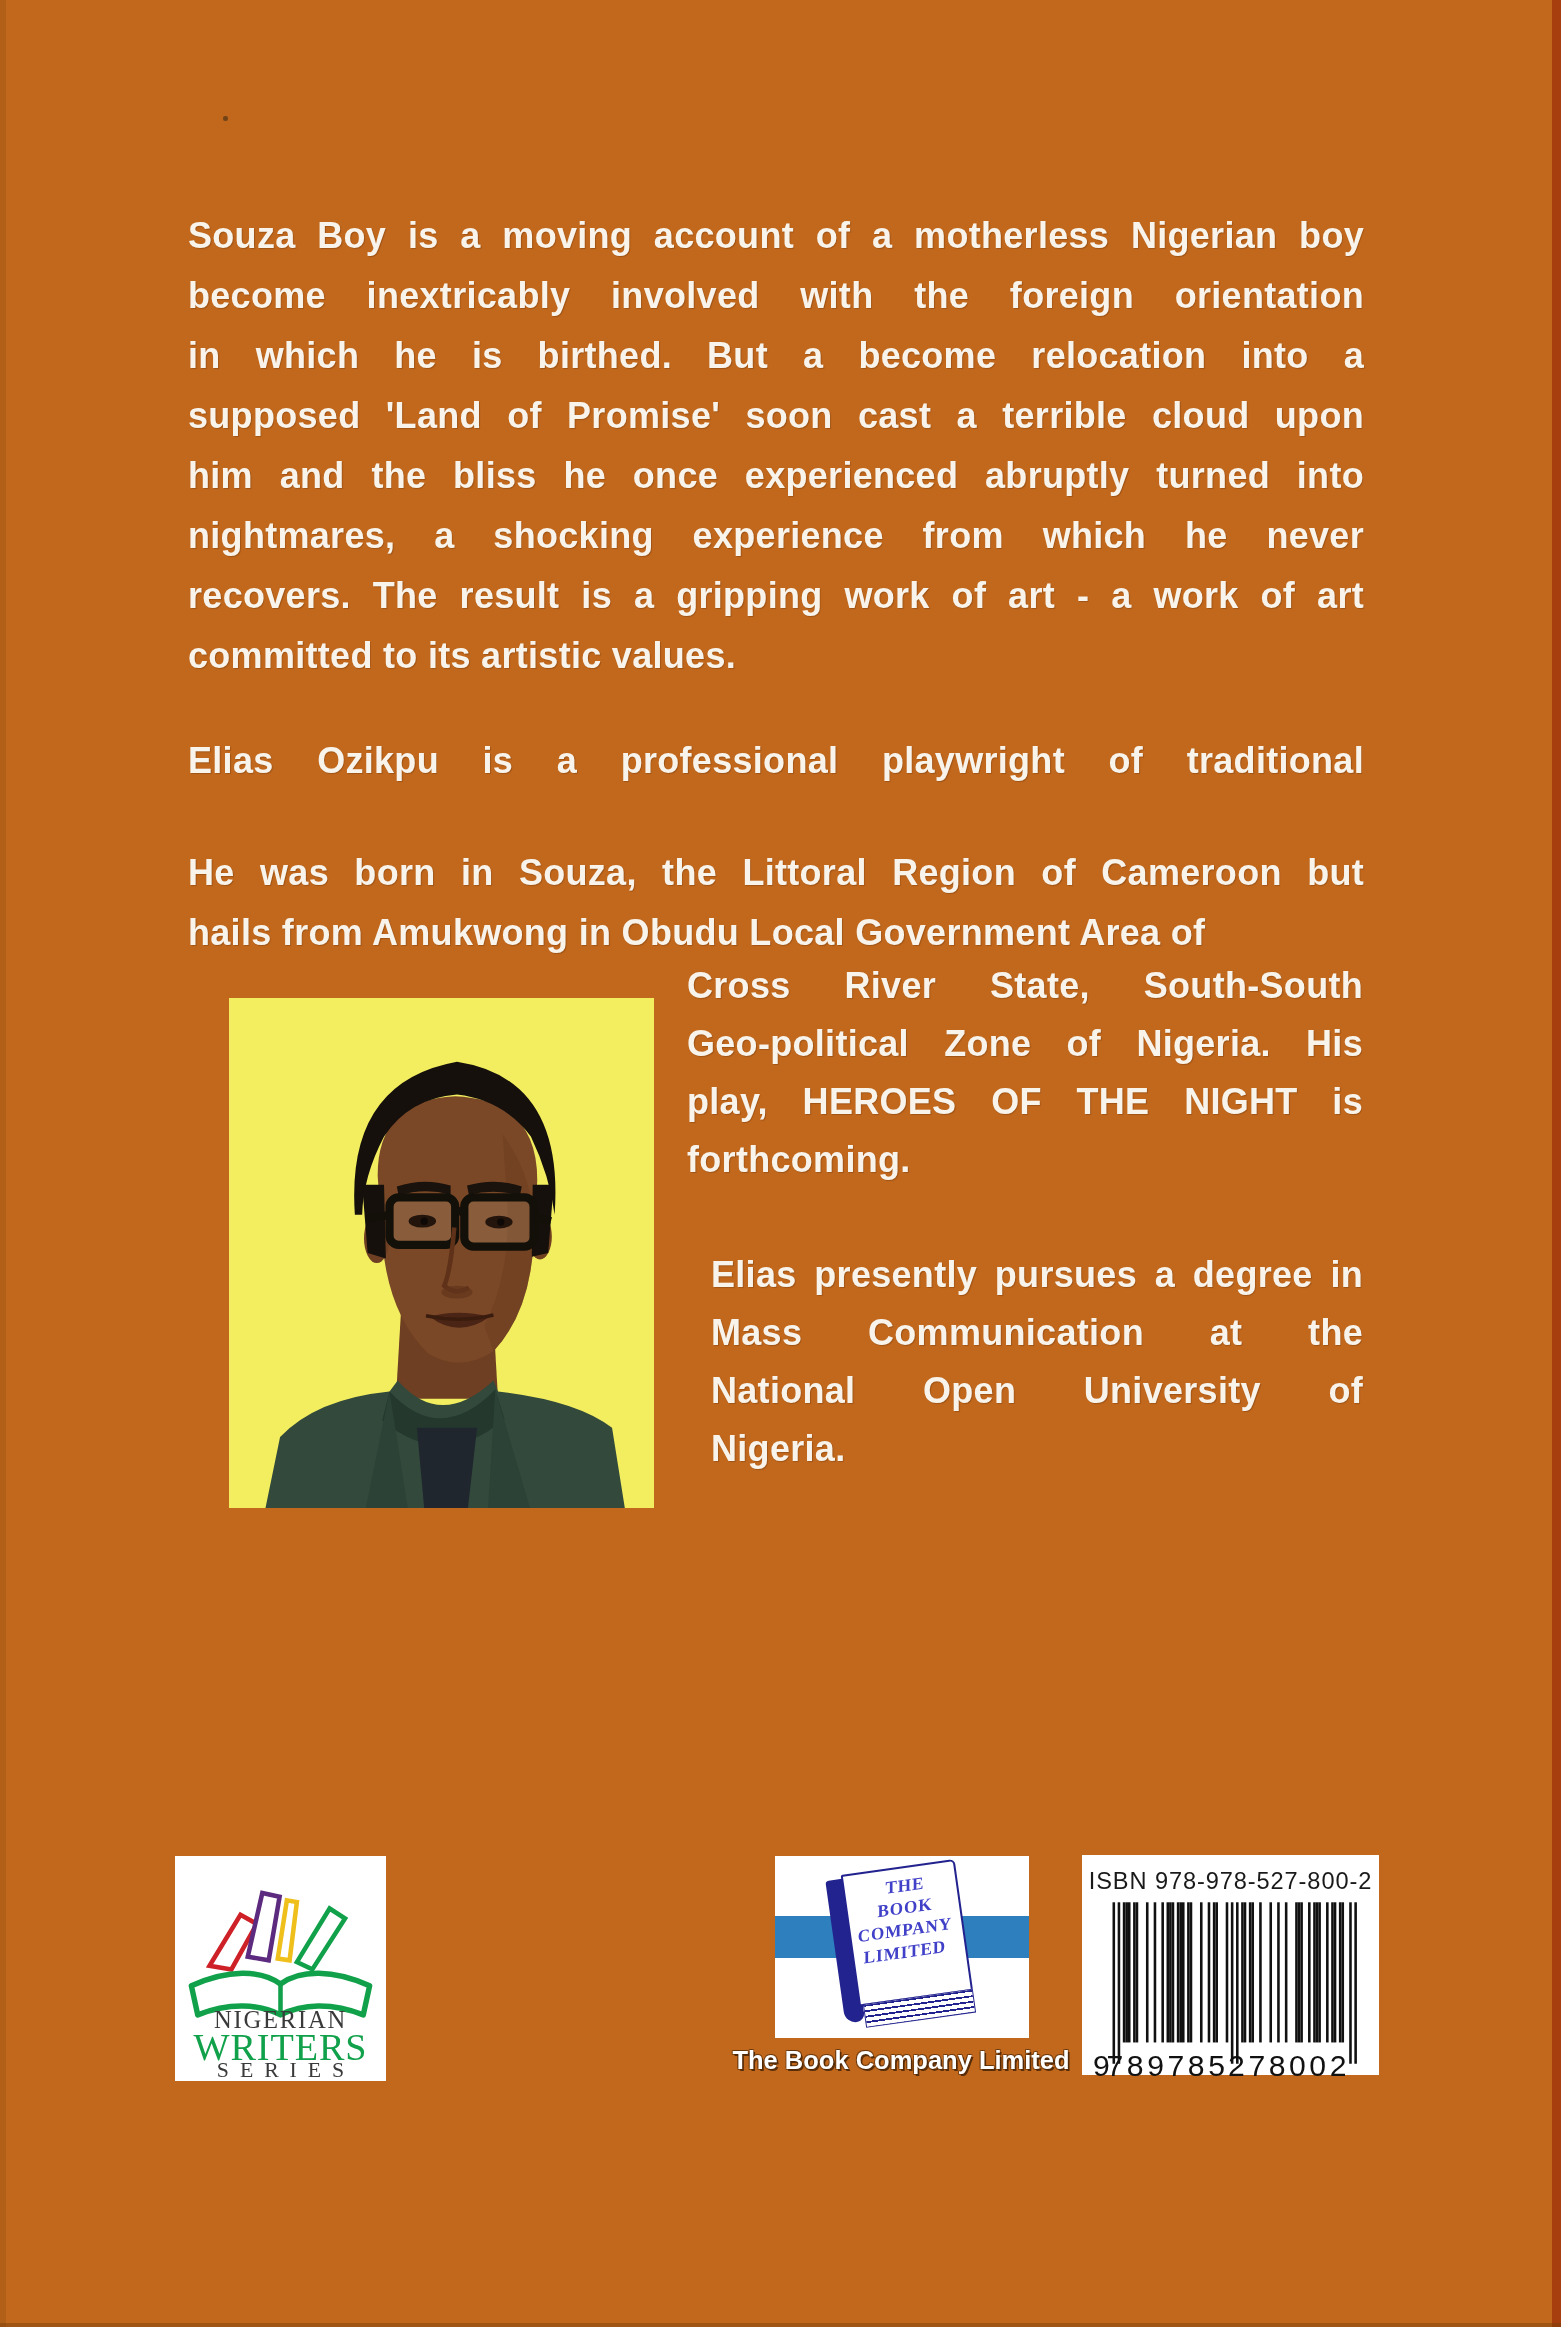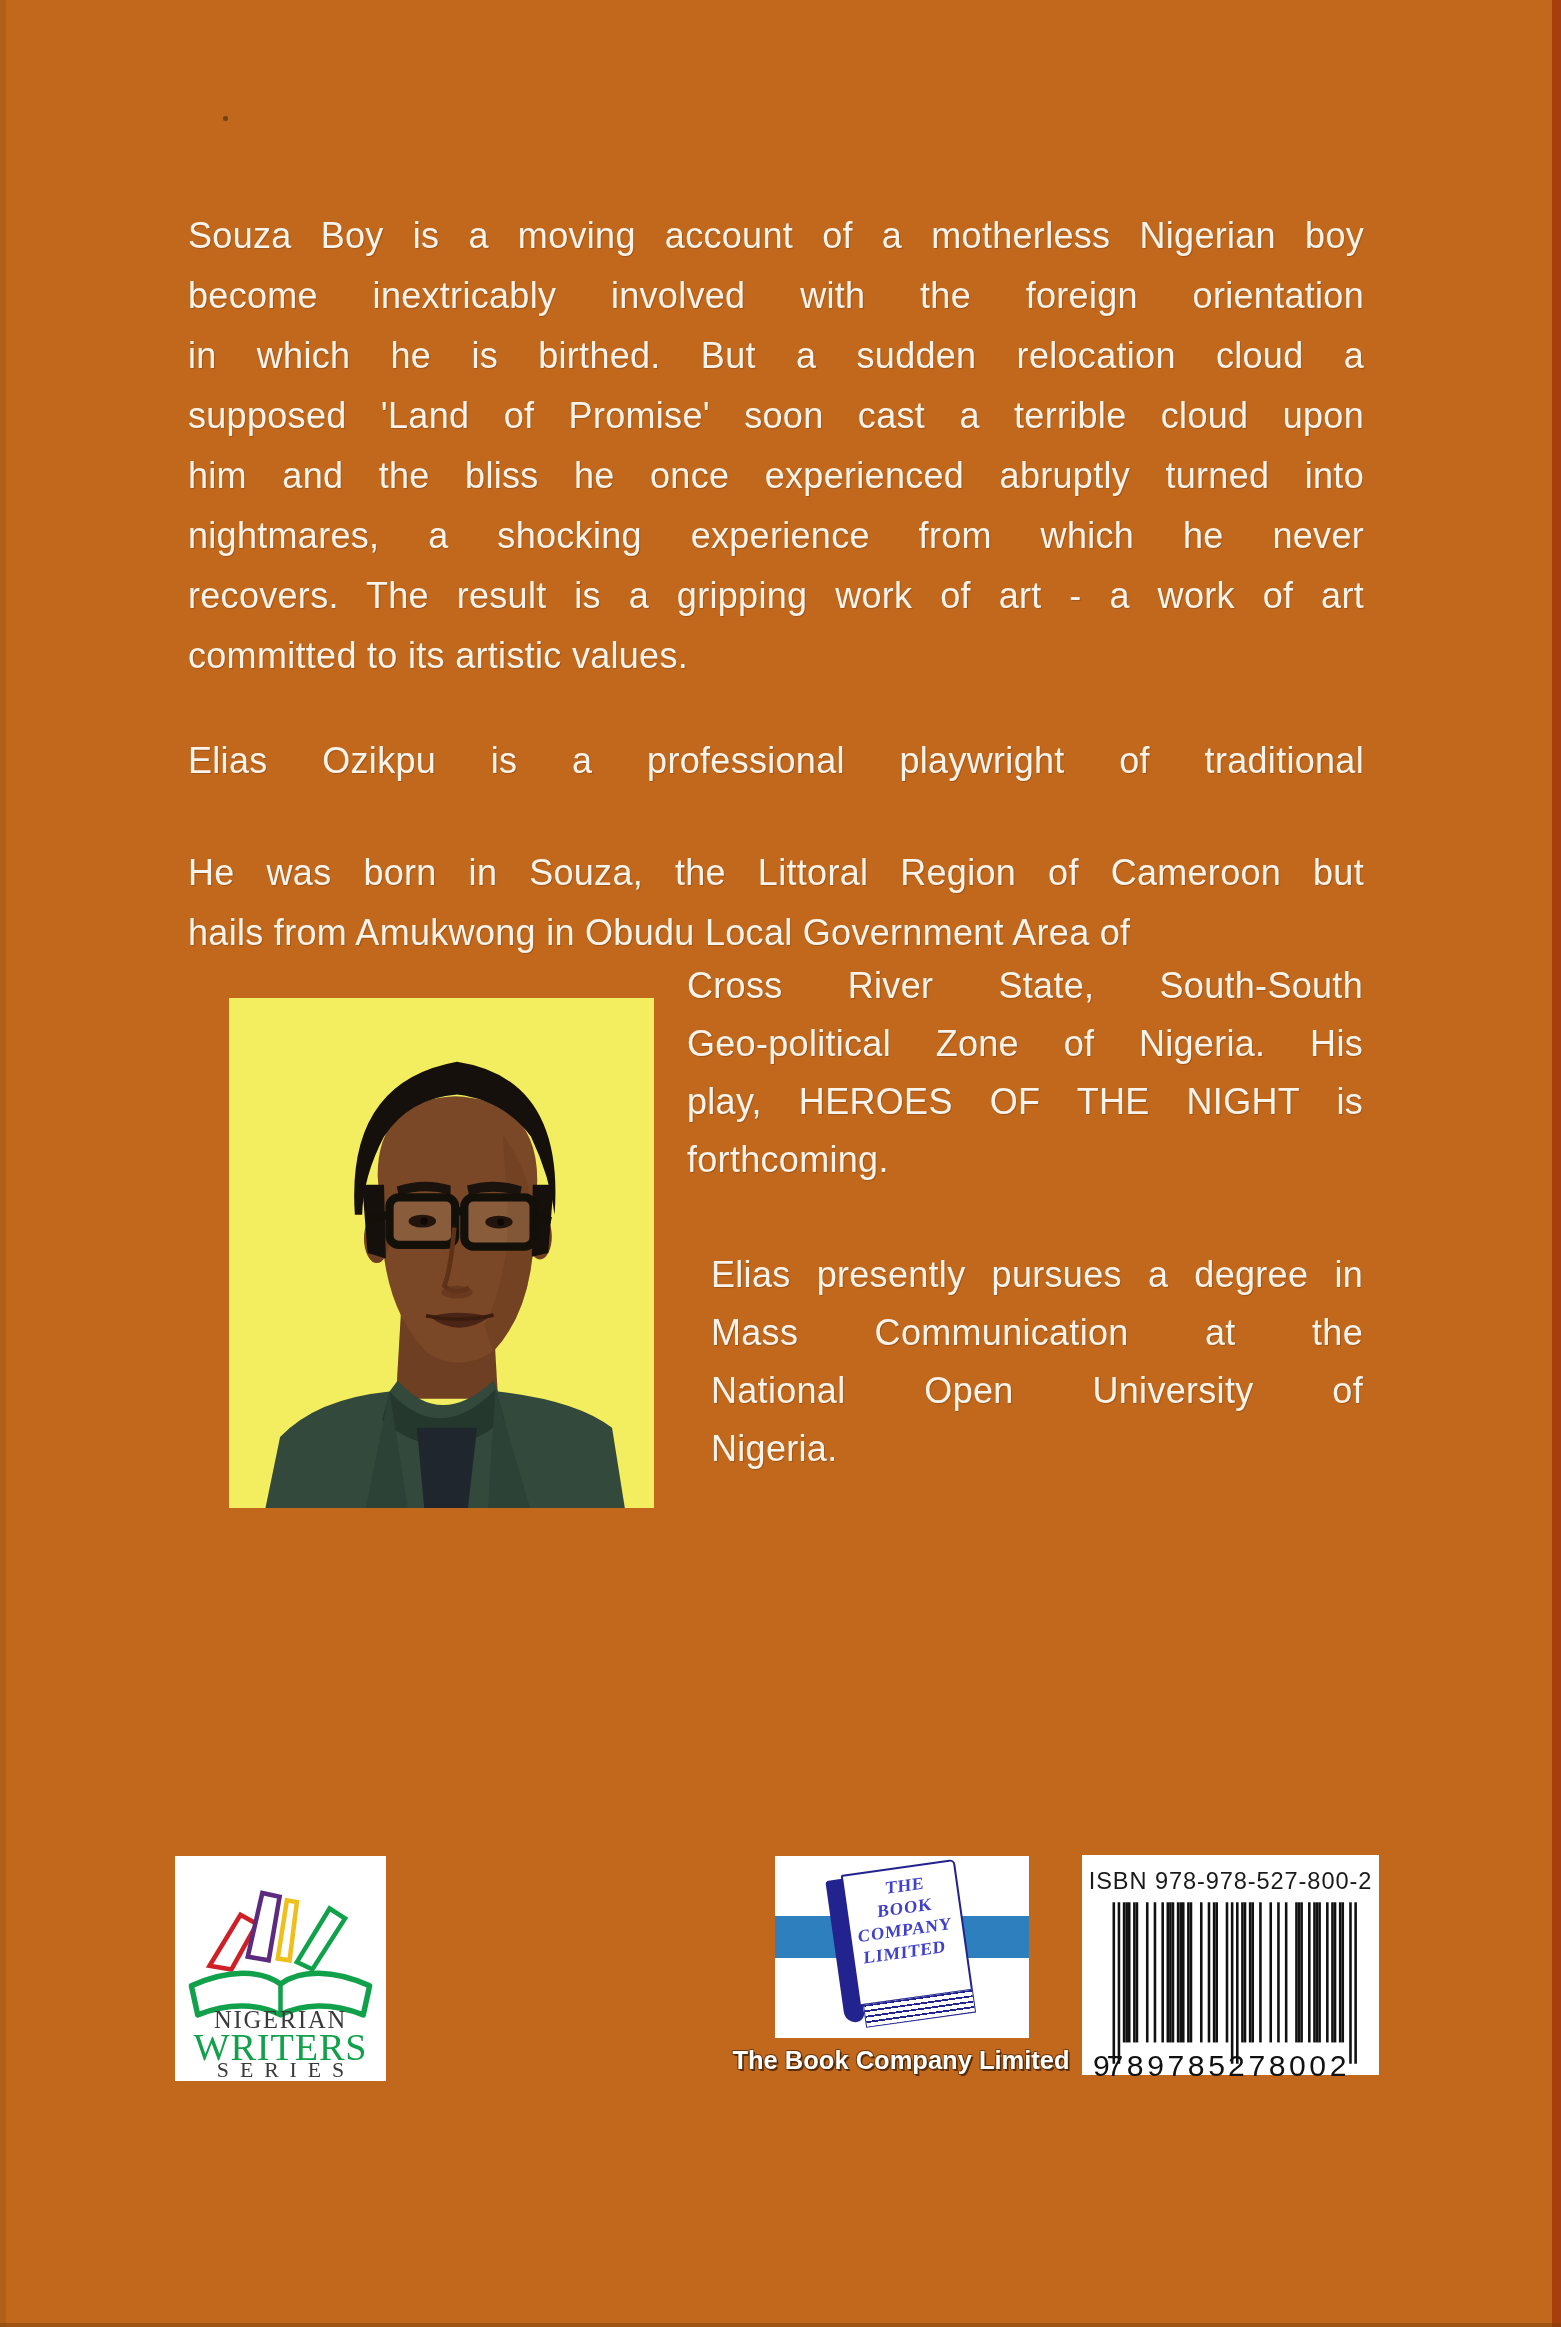--- a/index.html
+++ b/index.html
@@ -18,21 +18,21 @@
   .edge-right{position:absolute; right:0; top:0; width:9px; height:2327px; background:var(--edge_right);}
   .edge-bottom{position:absolute; left:0; bottom:0; width:1561px; height:3.6px; background:rgba(120,60,10,.45);}
   .speck{position:absolute; left:223px; top:116px; width:4.5px; height:4.5px; border-radius:50%; background:#5C3A16; opacity:.8;}
 
   
   .text-block{
     position:absolute; left:188px; top:206px; width:1176px;
     color:var(--text); font-size:36px; line-height:60px; letter-spacing:0.3px;
     text-shadow:0.9px 0.9px 0.9px rgba(95,45,5,.35);
   }
-  .para .line{text-align:justify; text-align-last:justify;}
+  .para .line{text-align:justify; text-align-last:justify;font-weight:bold;}
   .para .line.last{text-align:justify; text-align-last:left;}
   .p-synopsis{margin-bottom:45px;}
   .p-bio1{margin-bottom:52px;}
   .media-row{display:flex; margin-top:17.3px;}
   .photo{width:425px; height:510px; margin-left:41px; margin-top:17.3px; flex:0 0 auto;}
   .photo svg{display:block; width:100%; height:100%;}
   .side-col{margin-left:33px; width:676px; margin-top:-23.6px; line-height:58px;}
   .p-bio3{margin-top:57px;margin-left:24px;}
 
   
@@ -66,21 +66,21 @@
 <div class="cover">
   <div class="edge-left"></div>
   <div class="edge-right"></div>
   <div class="edge-bottom"></div>
   <div class="speck"></div>
 
   <div class="text-block">
     <div class="para p-synopsis">
         <div class="line">Souza Boy is a moving account of a motherless Nigerian boy</div>
         <div class="line">become inextricably involved with the foreign orientation</div>
-        <div class="line">in which he is birthed. But a sudden relocation cloud a</div>
+        <div class="line">in which he is birthed. But a become relocation into a</div>
         <div class="line">supposed 'Land of Promise' soon cast a terrible cloud upon</div>
         <div class="line">him and the bliss he once experienced abruptly turned into</div>
         <div class="line">nightmares, a shocking experience from which he never</div>
         <div class="line">recovers. The result is a gripping work of art - a work of art</div>
         <div class="line last">committed to its artistic values.</div>
       </div>
     <div class="para p-bio1">
         <div class="line">Elias Ozikpu is a professional playwright of traditional</div>
       </div>
     <div class="para">

